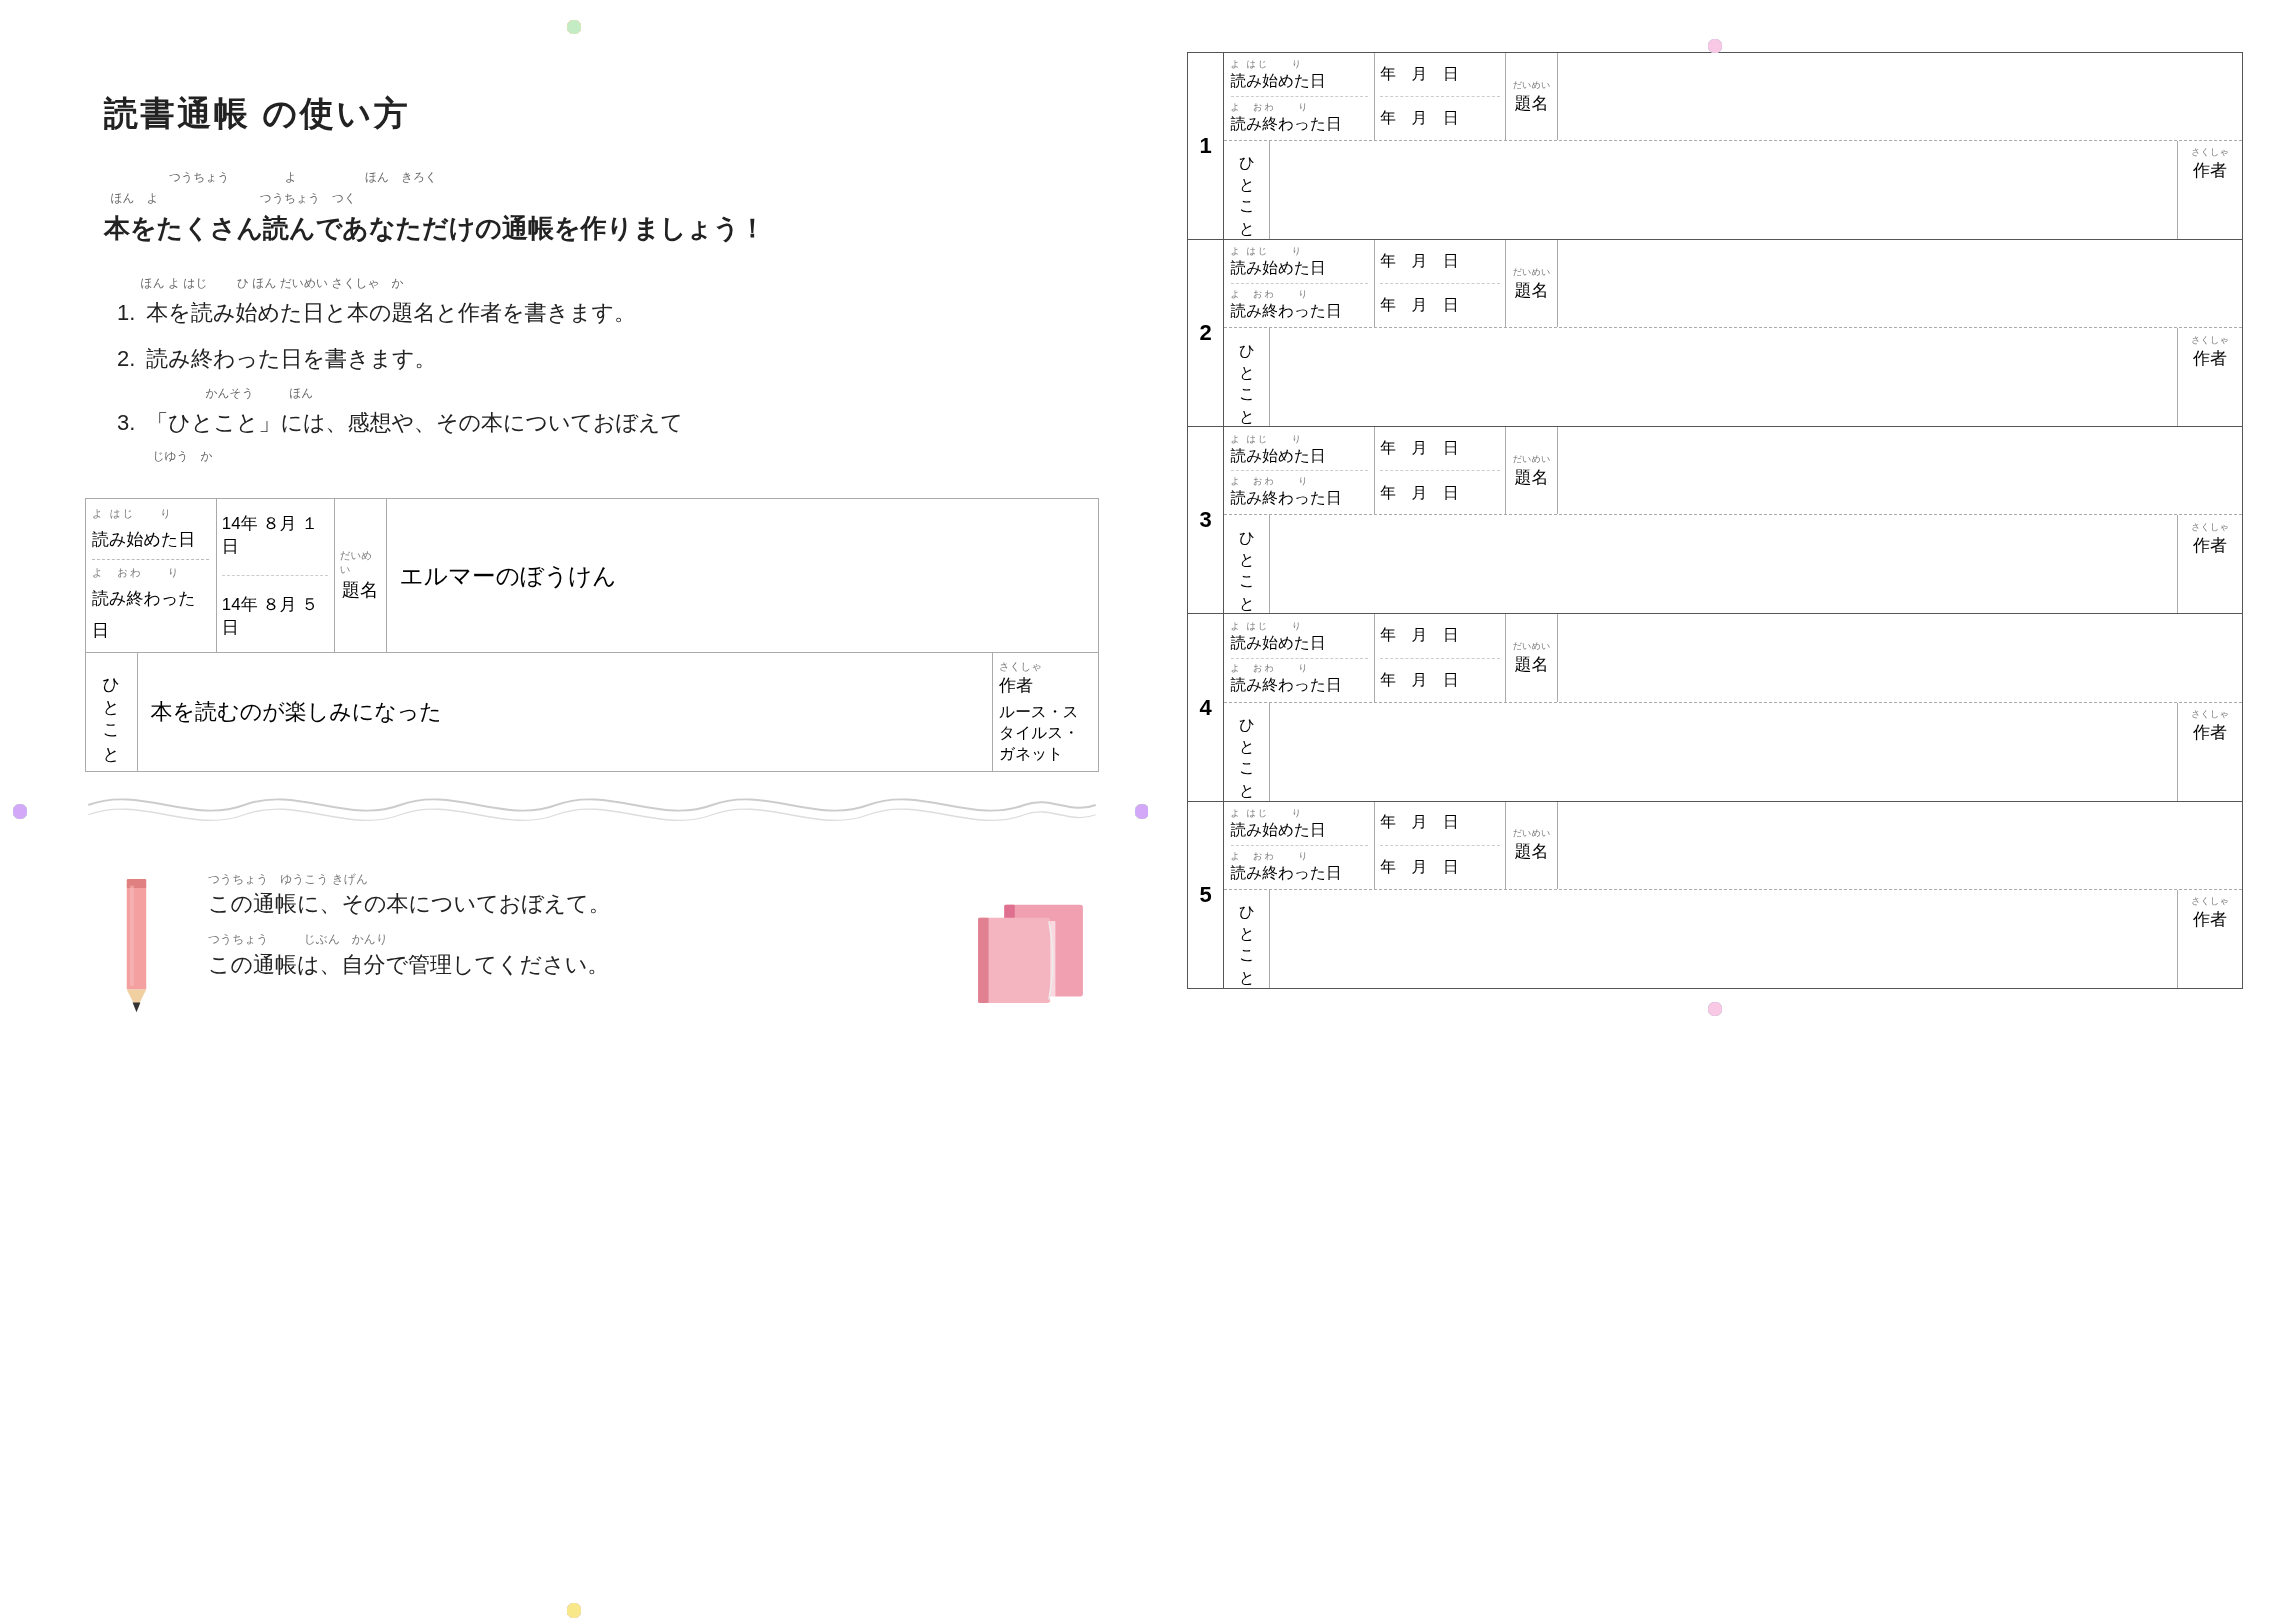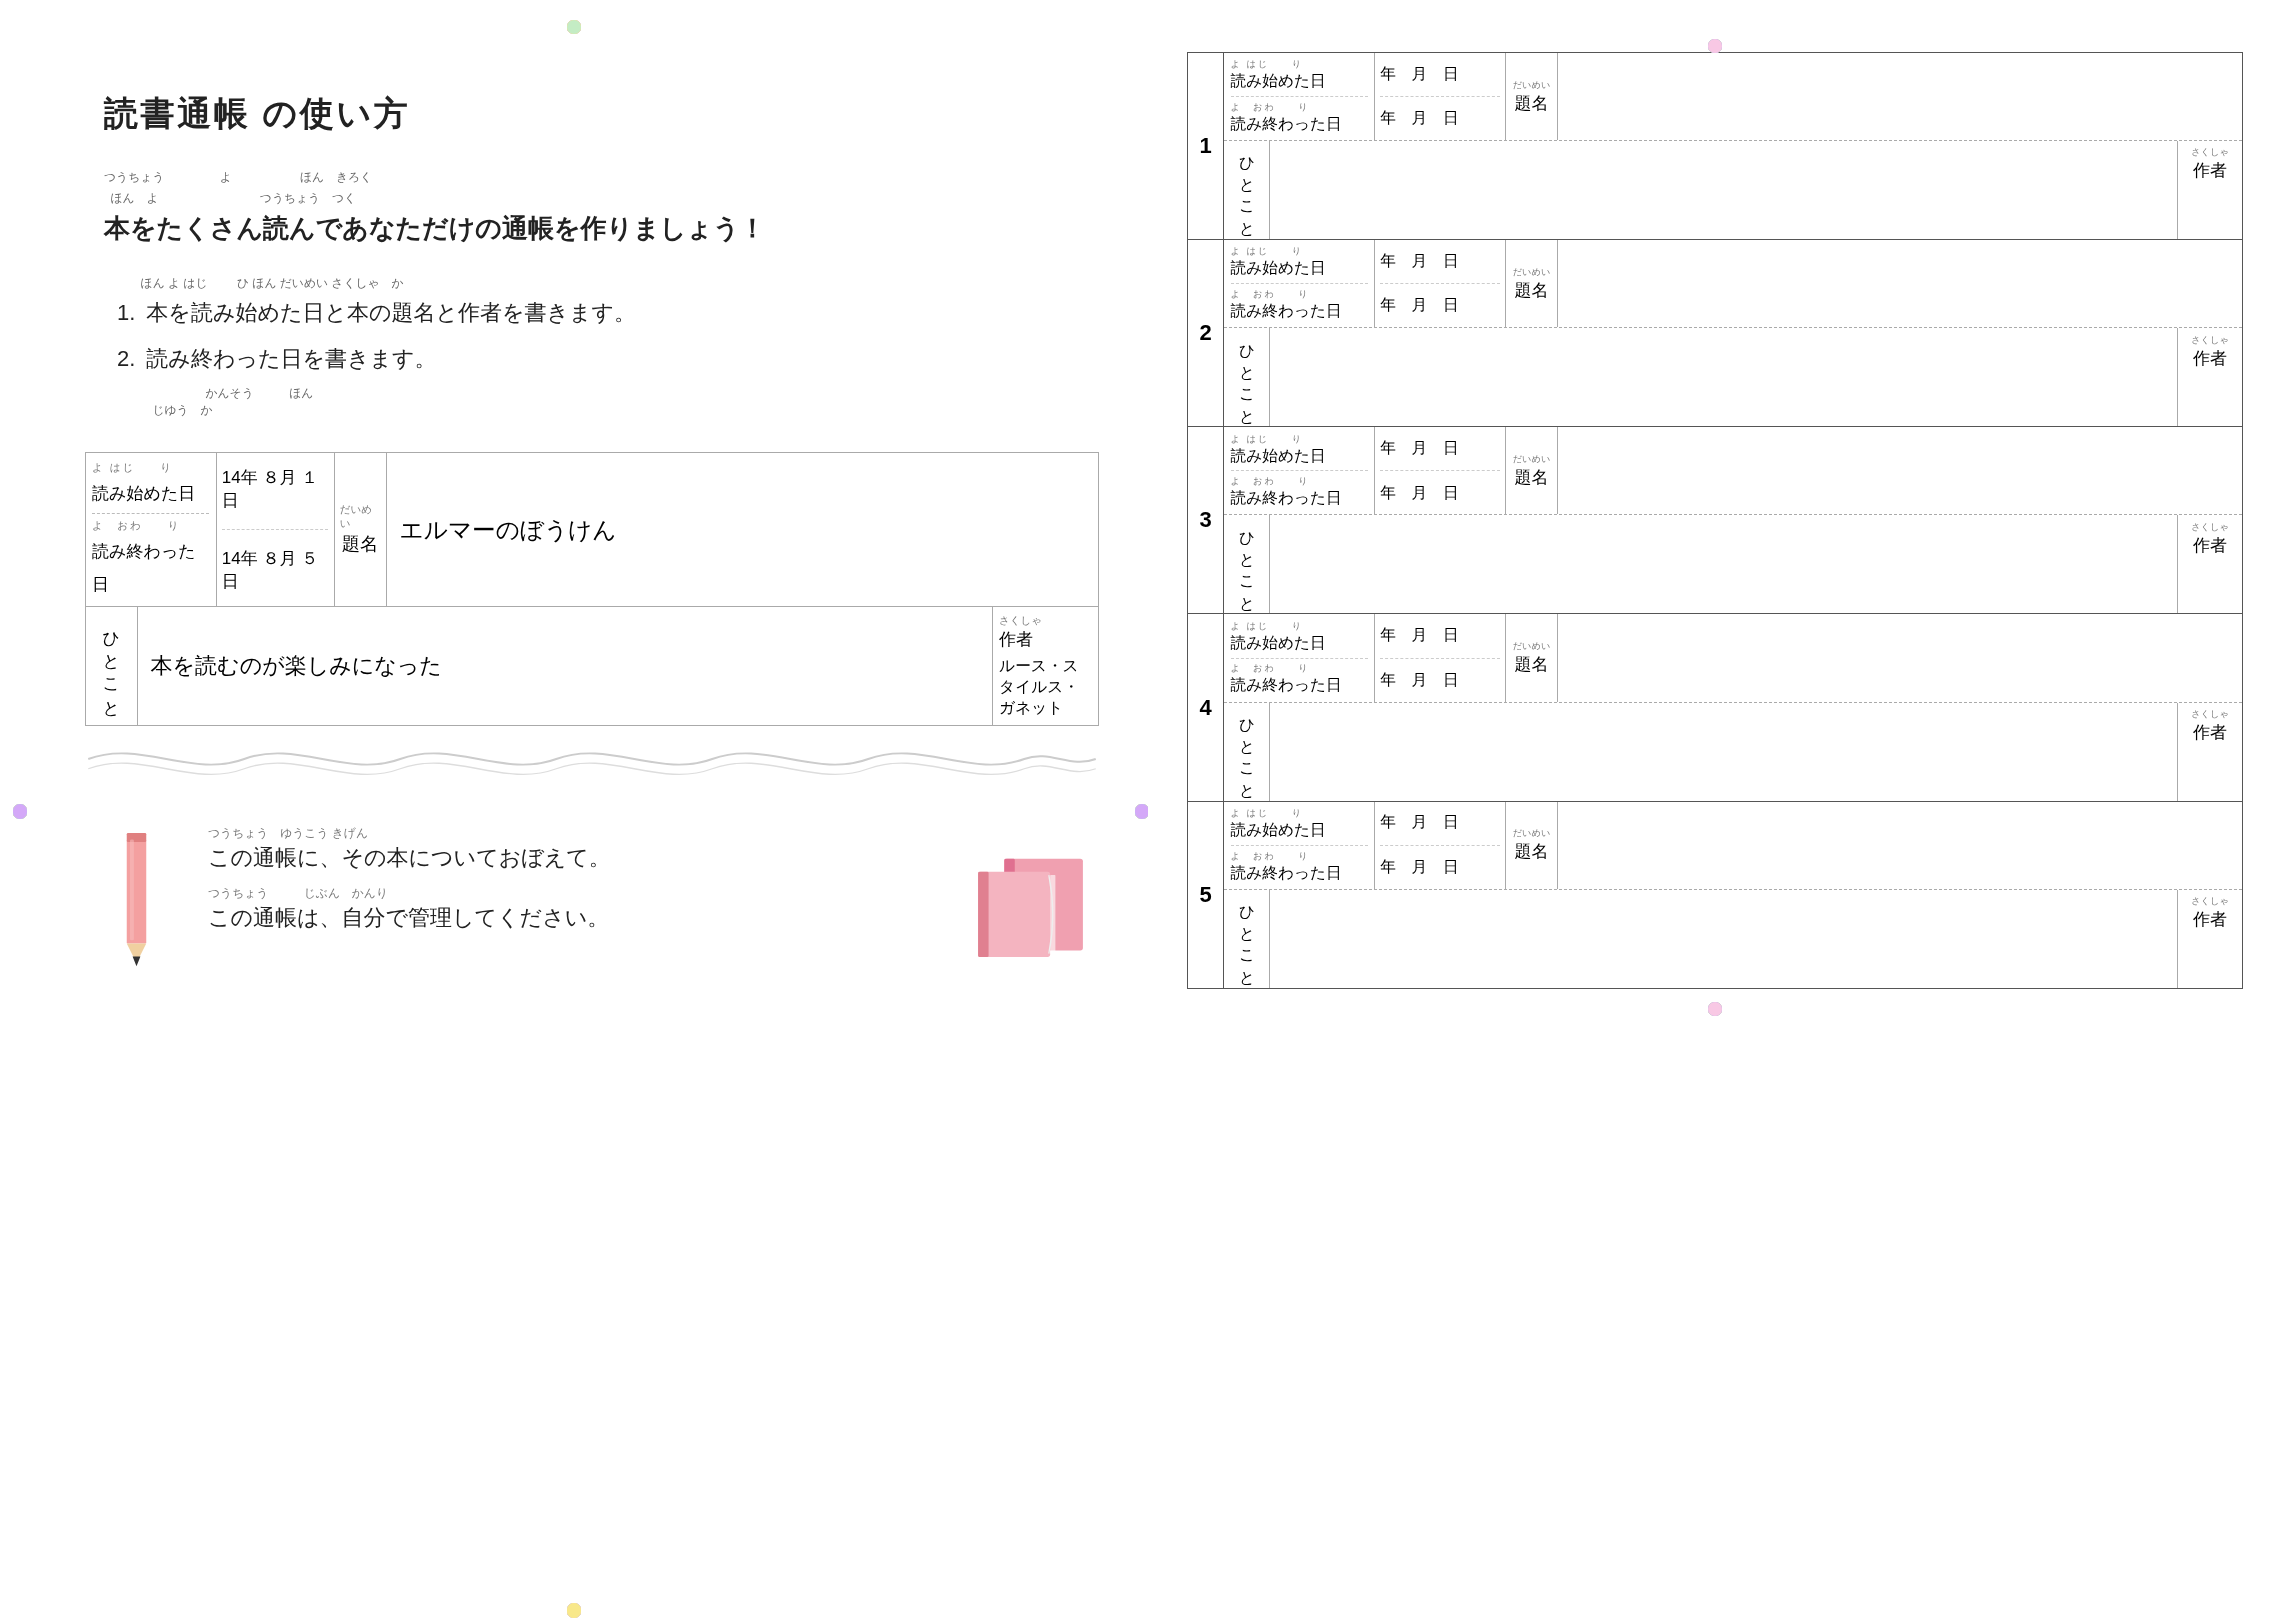--- a/index.html
+++ b/index.html
@@ -245,21 +245,21 @@
       <div class="dot" style="background:#d4a8f8;"></div>
     </div>
   </div>
 
   <div class="left-title-section">
     <div class="main-title">読書通帳 の使い方</div>
   </div>
 
   <div class="instruction-section">
     <div style="font-size:11.8px;color:#666;margin-bottom:1.3px;">
-      <span style="">つうちょう</span>
+      <span style="margin-left:65px;">つうちょう</span>
       <span style="margin-left:52px;">よ</span>
       <span style="margin-left:65px;">ほん　きろく</span>
     </div>
 
     <div style="font-size:11.8px;color:#666;margin-top:5.2px;margin-bottom:1.3px;">
       <span style="margin-left:6.5px;">ほん　よ</span>
       <span style="margin-left:98px;">つうちょう　つく</span>
     </div>
     <div class="instruction-line instruction-bold">本をたくさん読んであなただけの通帳を作りましょう！</div>
 
@@ -270,20 +270,23 @@
       <div class="numbered-item">
         <span>1.</span> <span>本を読み始めた日と本の題名と作者を書きます。</span>
       </div>
 
       <div class="numbered-item">
         <span>2.</span> <span>読み終わった日を書きます。</span>
       </div>
 
       <div style="font-size:11.8px;color:#666;margin-top:6.5px;margin-bottom:1.3px;">
                      かんそう　　　ほん
+      </div>
+      <div class="numbered-item">
+        <span>3.</span> <span>「ひとこと」には、感想や、その本についておぼえて</span>
       </div>
       <div style="font-size:11.8px;color:#666;margin-top:1.3px;margin-bottom:1.3px;">
             じゆう　か
       </div>
     </div>
   </div>
 
   <div class="example-box">
     <div class="example-top-row">
 

